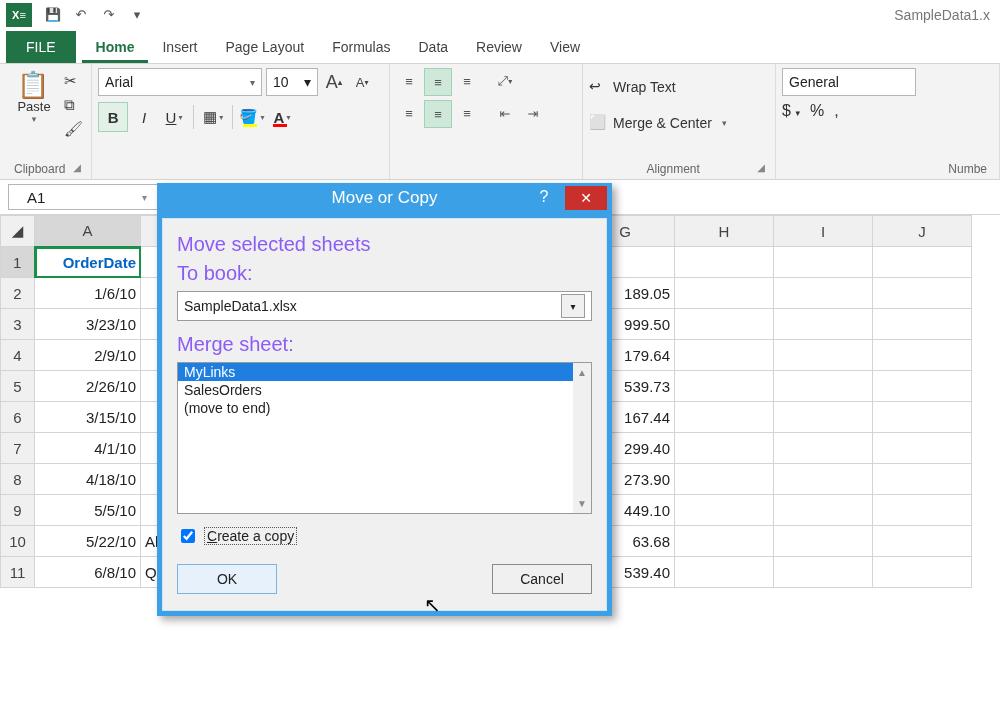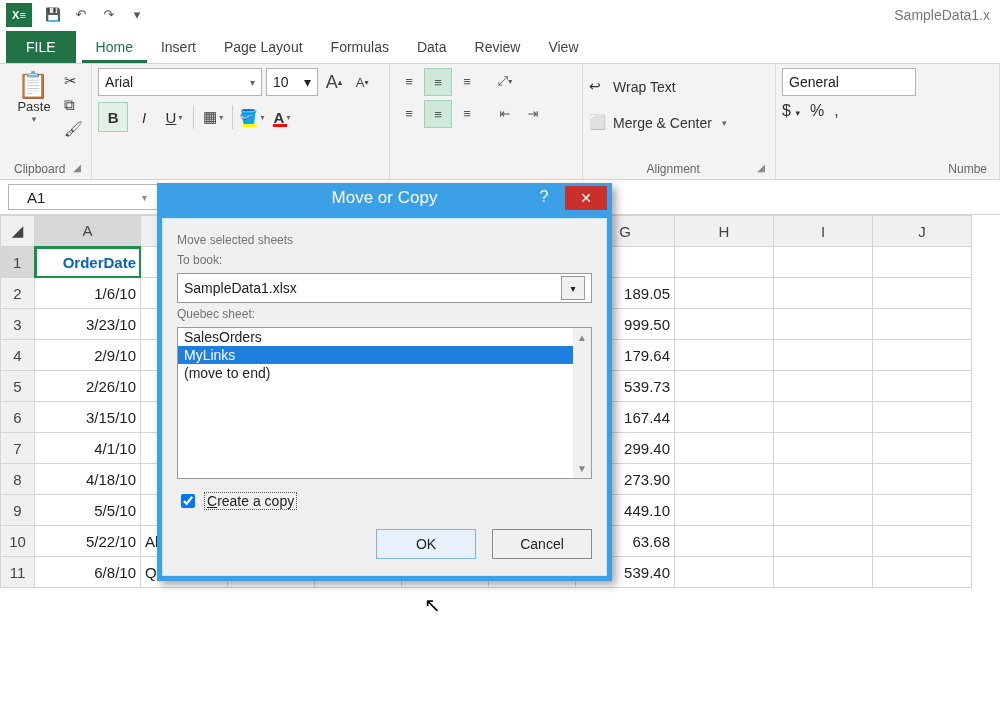--- a/index.html
+++ b/index.html
@@ -3,21 +3,21 @@
 <meta charset="utf-8">
 <style>
 html,body{margin:0;padding:0;font-family:"Segoe UI",Arial,sans-serif;font-size:13px;background:#fff;color:#222;overflow:hidden;width:1000px;height:721px;position:relative}
 .titlebar{height:29px;background:#fff;display:flex;align-items:center;padding:0 6px;border-bottom:0}
 .tb-btn{width:26px;height:24px;display:flex;align-items:center;justify-content:center;margin-right:2px;color:#555}
 .excel-logo{width:26px;height:24px;background:#217346;color:#fff;font-weight:bold;font-size:11px;display:flex;align-items:center;justify-content:center;margin-right:8px}
 .doc-name{margin-left:auto;color:#777;font-size:14px;padding-right:4px}
 .tabs-row{height:34px;background:#fff;display:flex;align-items:flex-end;padding-left:6px;border-bottom:1px solid #d4d4d4}
 .file-tab{background:#217346;color:#fff;padding:8px 20px;font-size:14px;margin-right:6px}
 .r-tab{padding:8px 14px;font-size:14px;color:#444;cursor:pointer}
-.r-tab.active{color:#217346;border-bottom:3px solid #217346;font-weight:400;padding-bottom:5px}
+.r-tab.active{color:#217346;border-bottom:3px solid #217346;font-weight:700;padding-bottom:5px}
 .ribbon{height:115px;background:#f3f3f3;border-bottom:1px solid #d4d4d4;display:flex}
 .group{border-right:1px solid #dcdcdc;padding:4px 6px 0 6px;display:flex;flex-direction:column;position:relative}
 .group-body{flex:1;display:flex;align-items:flex-start}
 .group-label{text-align:center;font-size:12px;color:#666;padding:2px 0 3px 0}
 .group-label .dl{float:right;margin-right:4px;color:#888;font-size:10px}
 .paste-col{display:flex;flex-direction:column;align-items:center;width:56px;padding-top:2px}
 .paste-icon{font-size:26px;color:#b58b34}
 .paste-l{font-size:13px;color:#333;margin-top:-2px}
 .mini-col{display:flex;flex-direction:column;gap:6px;padding:4px 2px}
 .mini-col span{font-size:15px;color:#444}
@@ -63,32 +63,32 @@
 .data-row td.txt{text-align:left}
 .sel-cell{outline:2px solid #1a8f4a;outline-offset:-2px}
 .th-sel{background:#d7d7d7!important;border-bottom:2px solid #1a8f4a!important}
 .rh-sel{background:#d7d7d7!important;border-right:2px solid #1a8f4a!important}
 
 .dialog{position:absolute;left:157px;top:183px;width:445px;background:#3ca0e6;padding:5px;box-shadow:4px 4px 8px rgba(0,0,0,.35)}
 .dlg-title{height:30px;display:flex;justify-content:center;color:#fff;font-size:17px;position:relative}
 .dlg-help{position:absolute;right:44px;top:0;width:38px;height:24px;color:#fff;font-size:16px;text-align:center}
 .dlg-close{position:absolute;right:0;top:-2px;width:42px;height:24px;background:#c9302c;color:#fff;font-size:14px;display:flex;align-items:center;justify-content:center}
 .dlg-body{background:#f0f0f0;border:1px solid #cfe6f5;padding:14px 14px 16px 14px}
-.dlg-l{font-size:12px;color:#737373;margin-bottom:6px}
-.dlg-combo{border:1px solid #9a9a9a;height:28px;display:flex;align-items:center;background:#fff;padding:0 6px;font-size:14px;margin-bottom:4px}
+.dlg-l{font-size:20px;color:#8b5cf6;margin-bottom:6px}
+.dlg-combo{border:1px solid #9a9a9a;height:28px;display:flex;align-items:center;background:#fff;padding:0 6px;font-size:14px;margin-bottom:12px}
 .dlg-combo .dd{margin-left:auto;width:22px;height:22px;border:1px solid #9a9a9a;background:#f0f0f0;display:flex;align-items:center;justify-content:center;font-size:10px}
 .dlg-list{border:1px solid #9a9a9a;background:#fff;height:150px;position:relative;margin-bottom:12px}
 .dlg-list-inner{position:absolute;left:0;top:0;right:18px;bottom:0;overflow:hidden}
 .dlg-item{padding:1px 6px;font-size:14px}
 .dlg-item.sel{background:#1e7fe0;color:#fff}
 .dlg-scroll{position:absolute;right:0;top:0;width:18px;bottom:0;background:#f0f0f0;display:flex;flex-direction:column;justify-content:space-between;align-items:center;color:#888;font-size:10px;padding:4px 0}
 .dlg-check{display:flex;align-items:center;gap:6px;font-size:14px;margin-bottom:18px}
 .dlg-check input{width:14px;height:14px}
 .dlg-check label{border:1px dotted #555;padding:0 2px}
-.dlg-btns{display:flex;justify-content:flex-end;gap:16px}
+.dlg-btns{display:flex;justify-content:space-between;gap:16px}
 .dlg-btn{width:98px;height:28px;border:1px solid #8a8a8a;background:#f0f0f0;font-size:14px;display:flex;align-items:center;justify-content:center}
 .dlg-btn.ok{background:#e7f1fb;border:1px solid #7eb4e4}
 .cursor{position:absolute;left:424px;top:593px;font-size:20px;color:#000;pointer-events:none}
 </style>
 </head>
 <body>
 
 <div class="titlebar">
   <div class="excel-logo">X≡</div>
   <div class="tb-btn">💾</div>
@@ -398,25 +398,25 @@
     <div class="dlg-help">?</div>
     <div class="dlg-close">✕</div>
   </div>
   <div class="dlg-body">
     <div class="dlg-l">Move selected sheets</div>
     <div class="dlg-l">To book:</div>
     <div class="dlg-combo">
       <span>SampleData1.xlsx</span>
         <span class="dd">▾</span>
     </div>
-    <div class="dlg-l">Quebec sheet:</div>
+    <div class="dlg-l">Merge sheet:</div>
     <div class="dlg-list">
       <div class="dlg-list-inner" id="dlg-items">
+          <div class="dlg-item sel">MyLinks</div>
           <div class="dlg-item">SalesOrders</div>
-          <div class="dlg-item sel">MyLinks</div>
           <div class="dlg-item">(move to end)</div>
         </div>
       <div class="dlg-scroll">
           <span>▲</span>
           <span>▼</span>
         </div>
     </div>
     <div class="dlg-check">
       <input type="checkbox" checked="" style="">
       <label><u>C</u>reate a copy</label>

